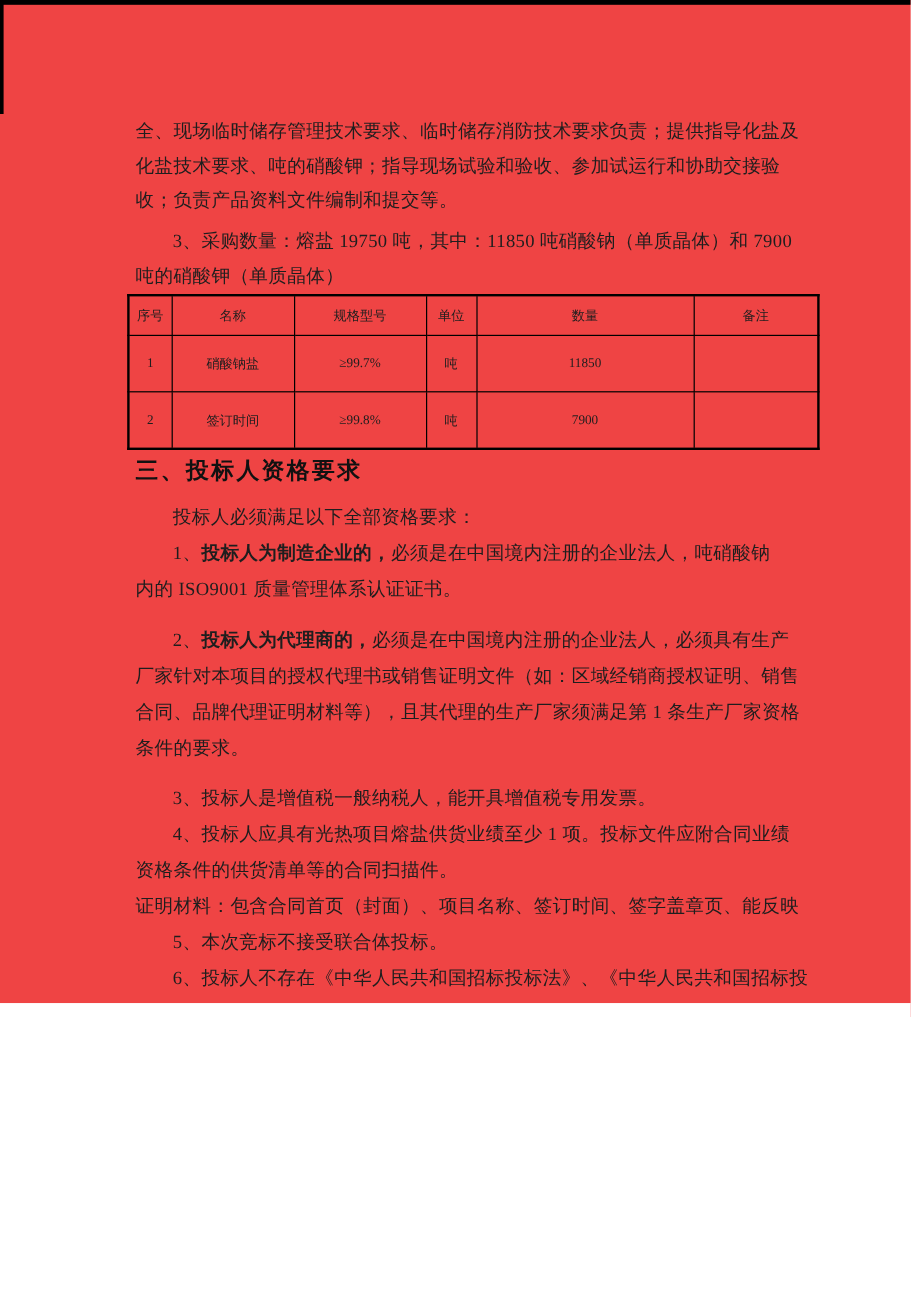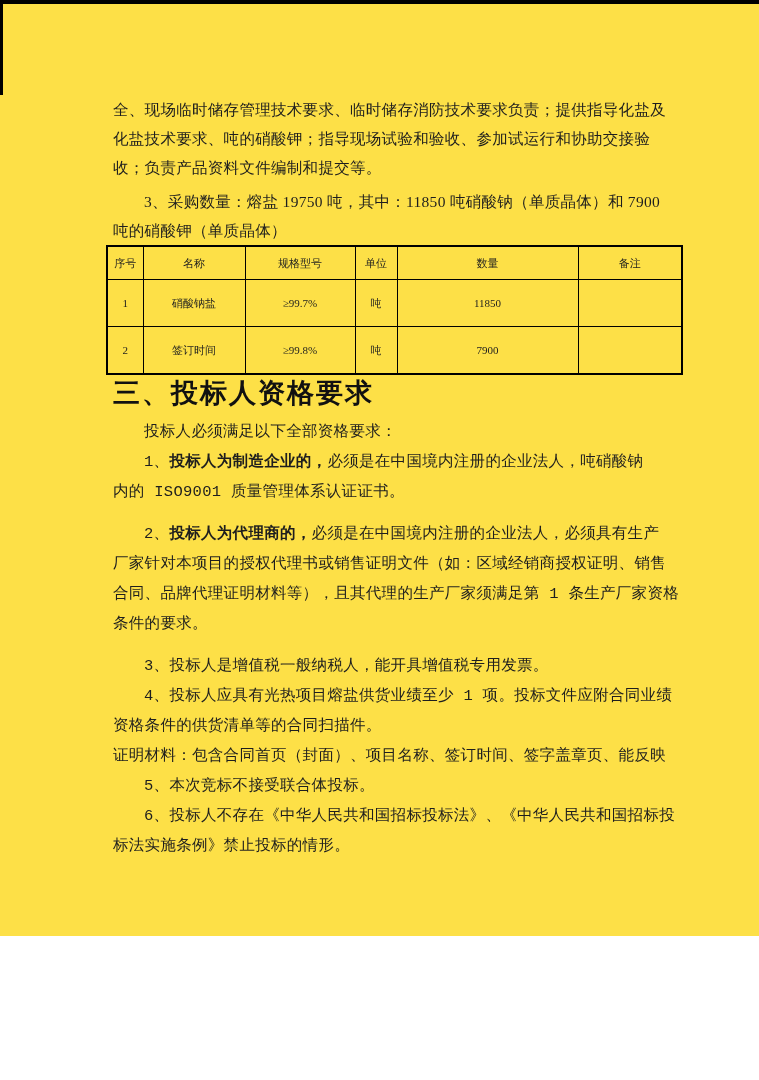--- a/index.html
+++ b/index.html
@@ -3,22 +3,22 @@
 <meta charset="utf-8">
 <style>
   html, body {
     margin: 0;
     padding: 0;
     background: #ffffff;
   }
   .page {
     position: relative;
     width: 759px;
-    height: 936px;
-    background: #fde047;
+    height: 836px;
+    background: #ef4444;
     overflow: hidden;
     font-family: "Liberation Serif", "DejaVu Serif", serif;
     color: #1e1e1e;
   }
   .scan-edge-top {
     position: absolute;
     top: 0; left: 0;
     width: 759px; height: 4px;
     background: #000000;
   }
@@ -65,28 +65,29 @@
     white-space: nowrap;
   }
   table.goods tr.hdr th { height: 32px; }
   table.goods tr.datarow td { height: 46px; }
 
   .delivery-block { margin-top: 4px; }
   .delivery-block .line { line-height: 31px; }
 
   .section-heading {
     margin-top: 3px;
-    font-size: 27px;
+    font-size: 19px;
     font-weight: bold;
     line-height: 30px;
     letter-spacing: 2px;
     white-space: nowrap;
     color: #111111;
+    font-family: Liberation Mono, monospace;
   }
-  .sec3-block { margin-top: 9px; font-family: Liberation Mono, monospace; }
+  .sec3-block { margin-top: 9px; }
   .sec3-block .line { line-height: 30px; }
   .gap-before { margin-top: 12px; }
 </style>
 </head>
 <body>
 
 <div class="page">
 
   <div class="scan-edge-top"></div>
   <div class="scan-edge-left"></div>

